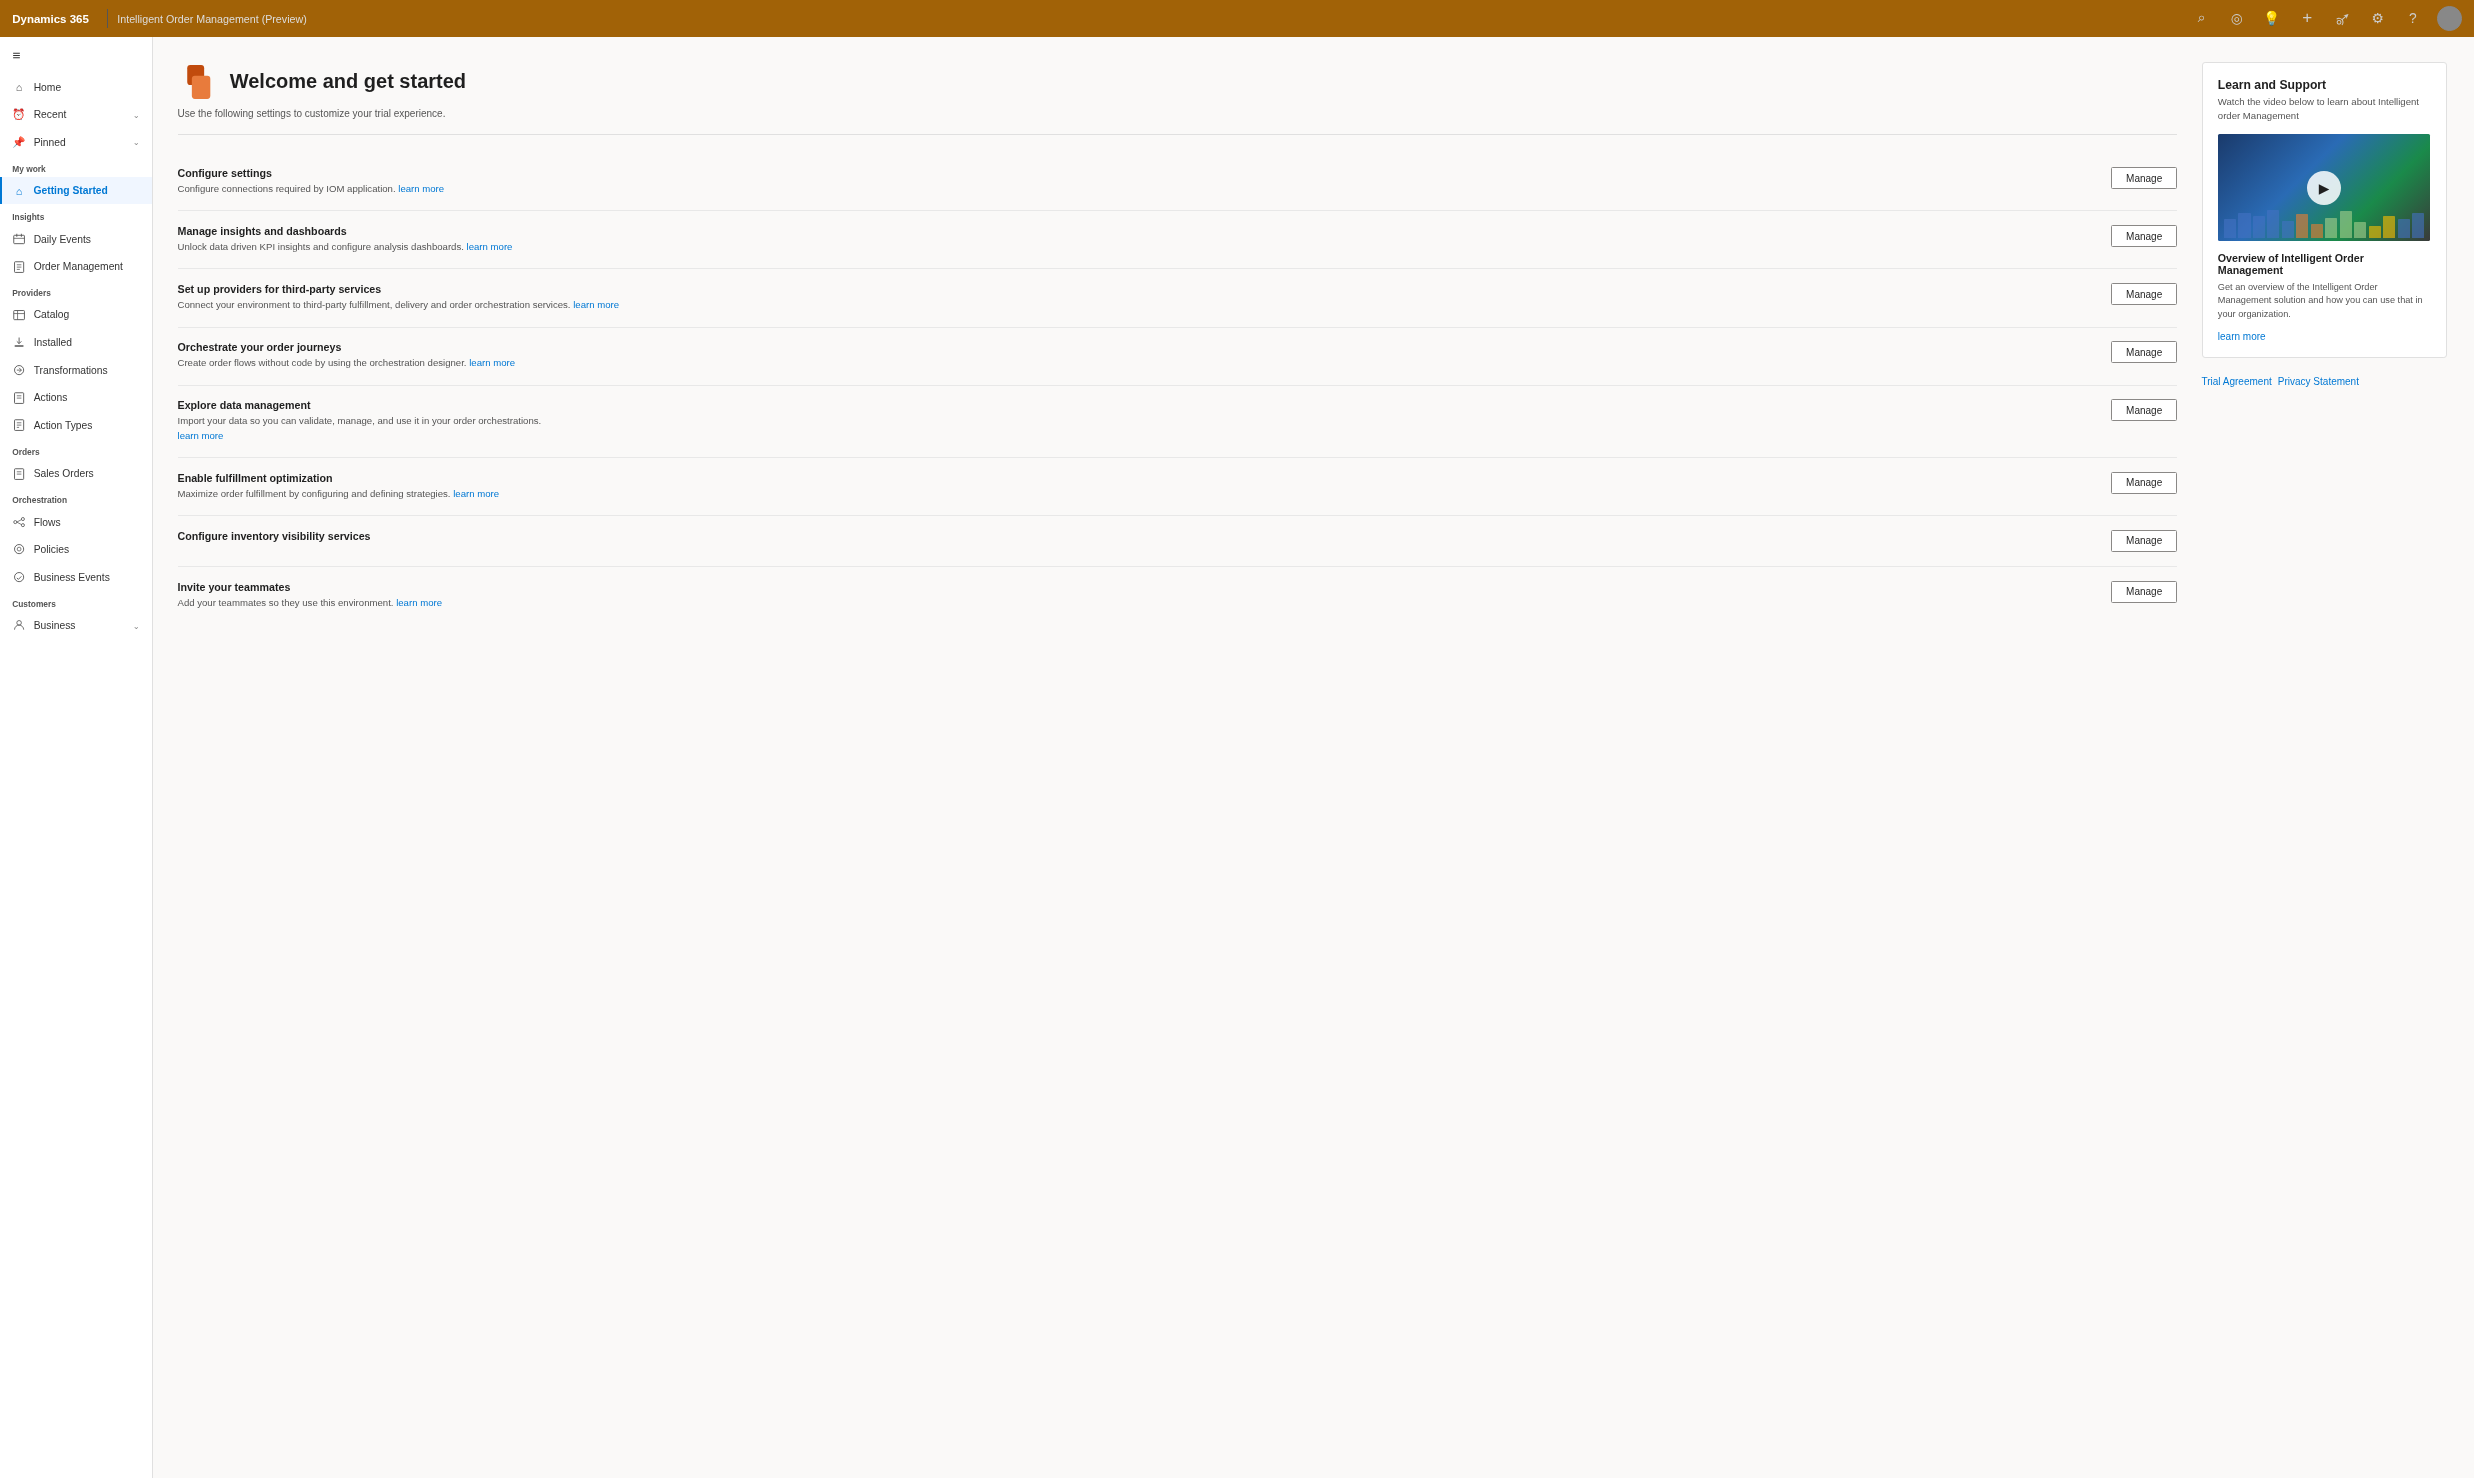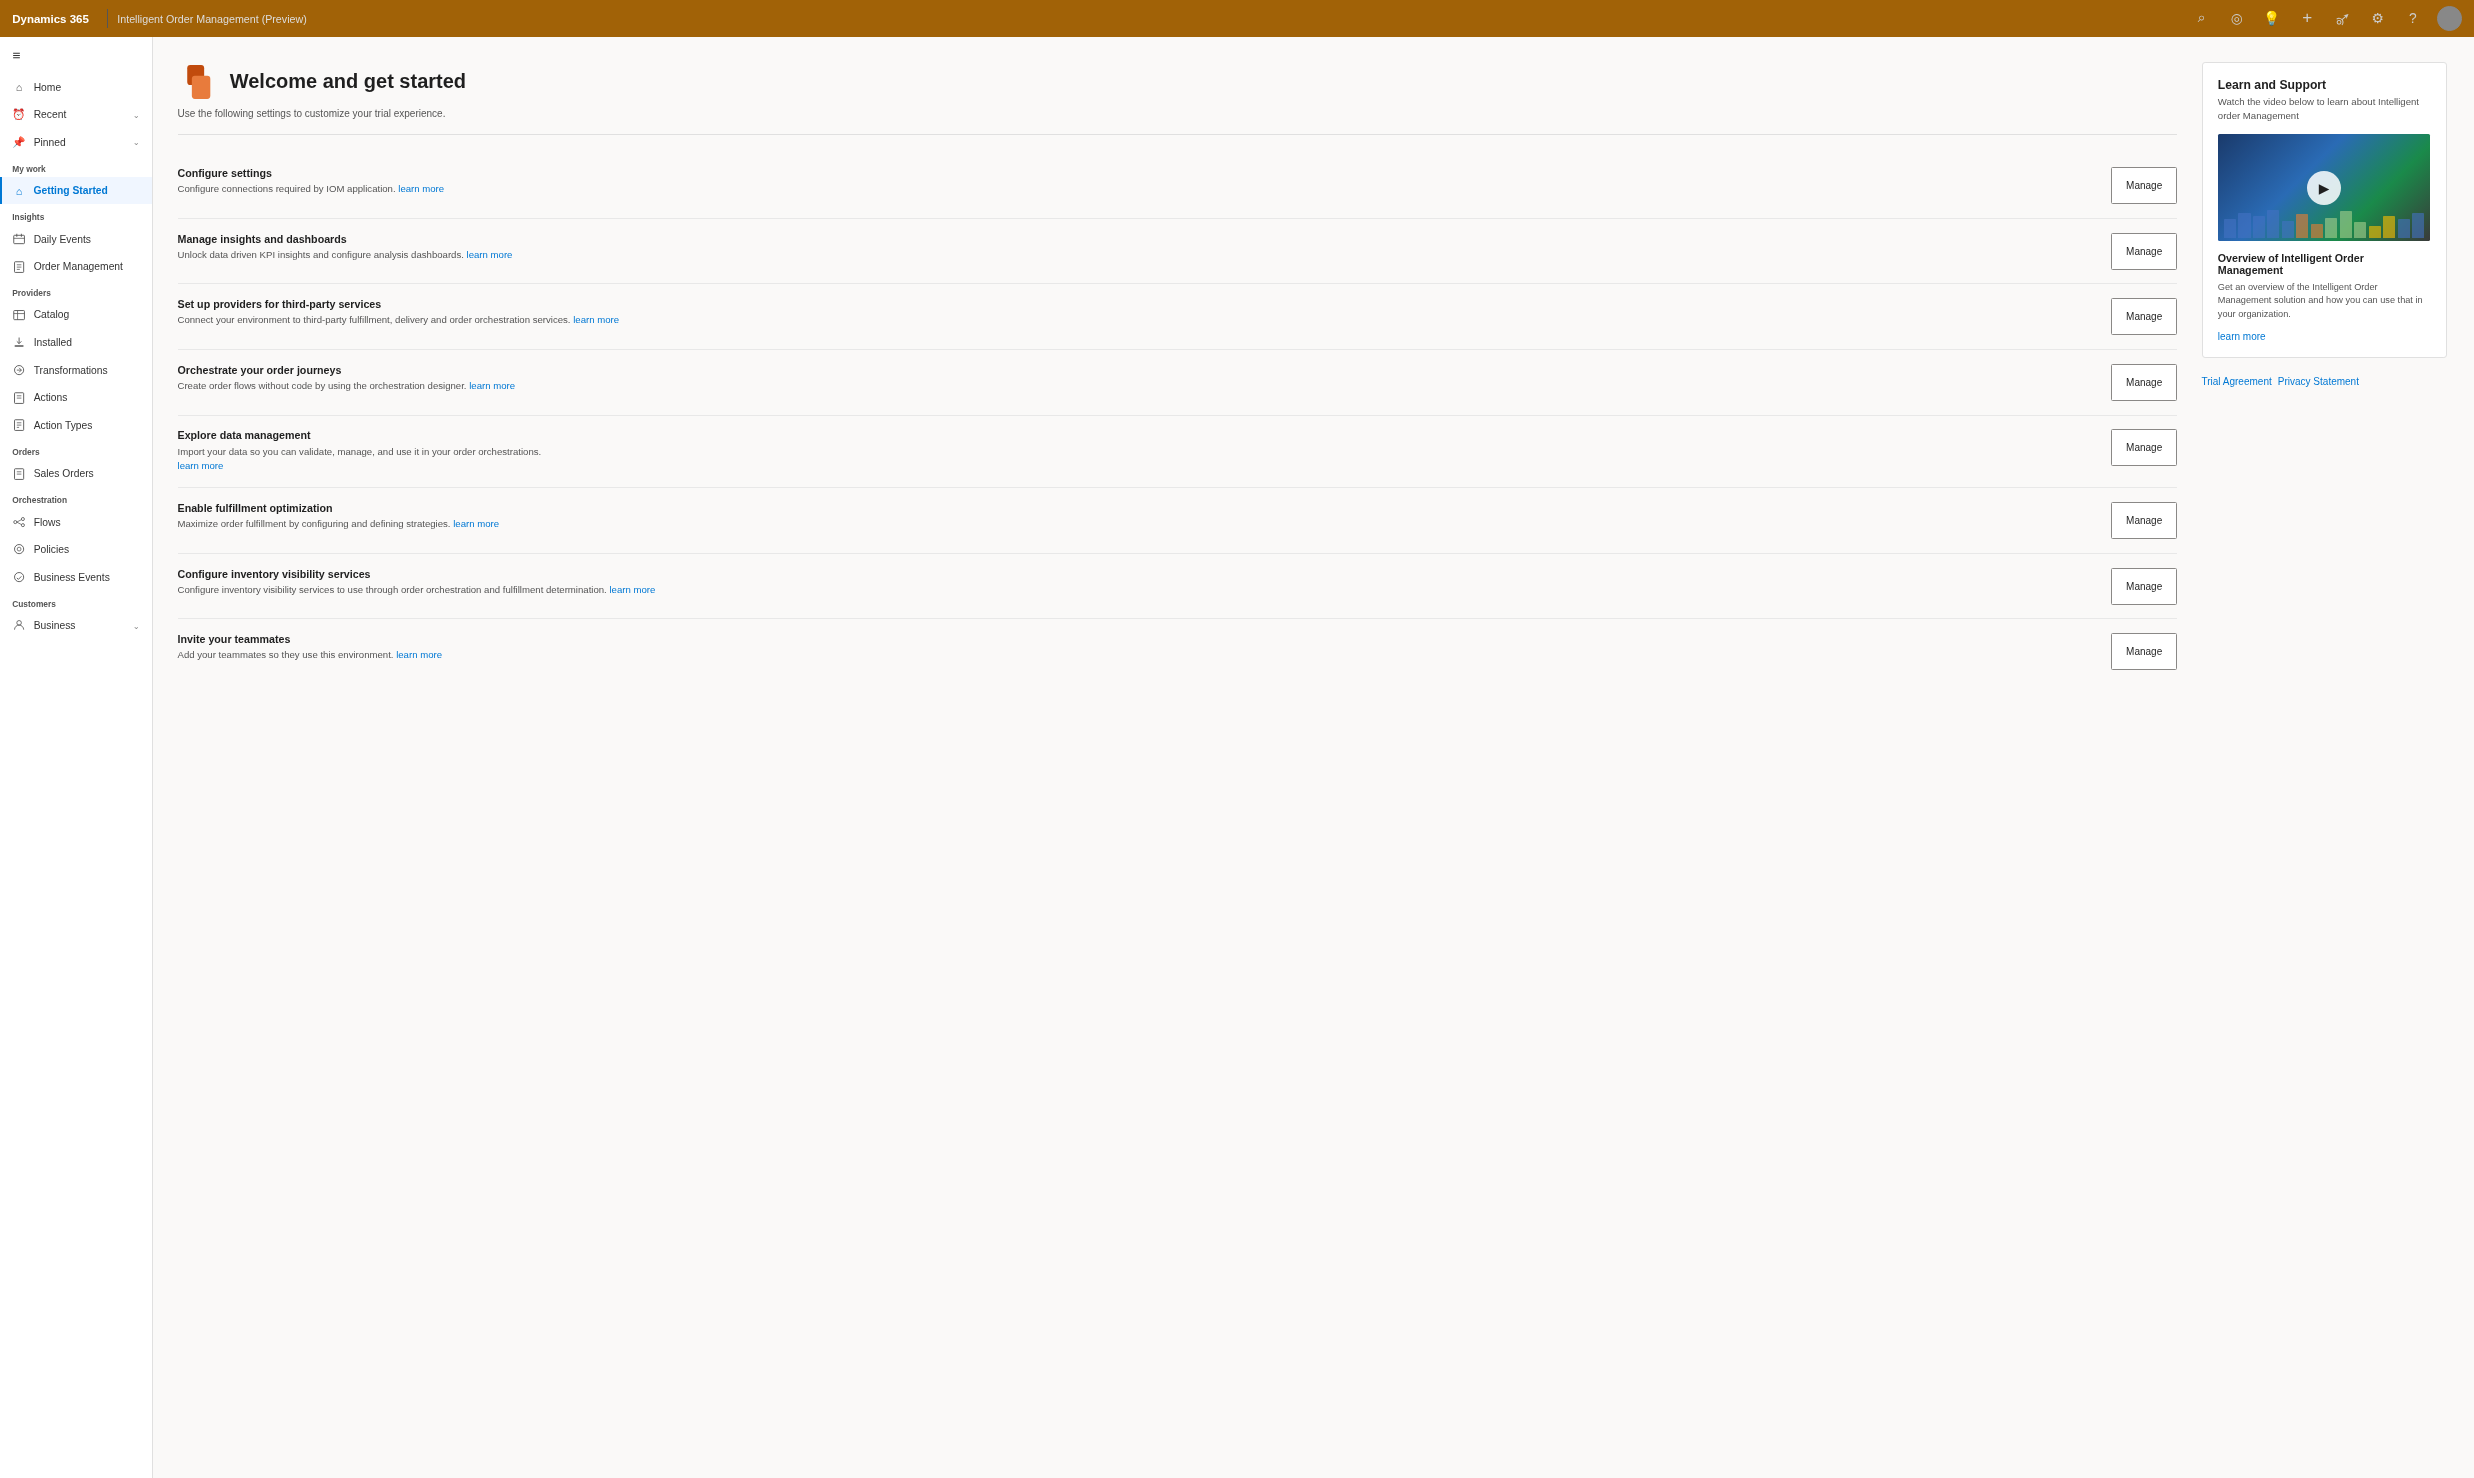--- a/index.html
+++ b/index.html
@@ -204,21 +204,21 @@
     }
     .manage-btn {
       padding: 4.6px 13.8px;
       background: #fff;
       border: 0.8px solid #8a8886;
       color: #1f1f1f;
       font-size: 10px;
       cursor: pointer;
       border-radius: 1.5px;
       flex-shrink: 0;
-      height: 37px;
+      height: 22px;
       display: flex;
       align-items: center;
       white-space: nowrap;
       transition: background 0.1s;
     }
 
     
     .learn-support-panel {
       background: #fff;
       border: 0.8px solid #e0e0e0;
@@ -558,23 +558,20 @@
             <div class="action-card-desc">
               <span>Maximize order fulfillment by configuring and defining strategies.</span> <a href="#">learn more</a>
             </div>
           </div>
           <button class="manage-btn">Manage</button>
         </div>
 
         <div class="action-card">
           <div class="action-card-text">
             <div class="action-card-title">Configure inventory visibility services</div>
-            <div class="action-card-desc">
-              <span>Configure inventory visibility services to use through order orchestration and fulfillment determination.</span> <a href="#">learn more</a>
-            </div>
           </div>
           <button class="manage-btn">Manage</button>
         </div>
 
         <div class="action-card">
           <div class="action-card-text">
             <div class="action-card-title">Invite your teammates</div>
             <div class="action-card-desc">
               <span>Add your teammates so they use this environment.</span> <a href="#">learn more</a>
             </div>

